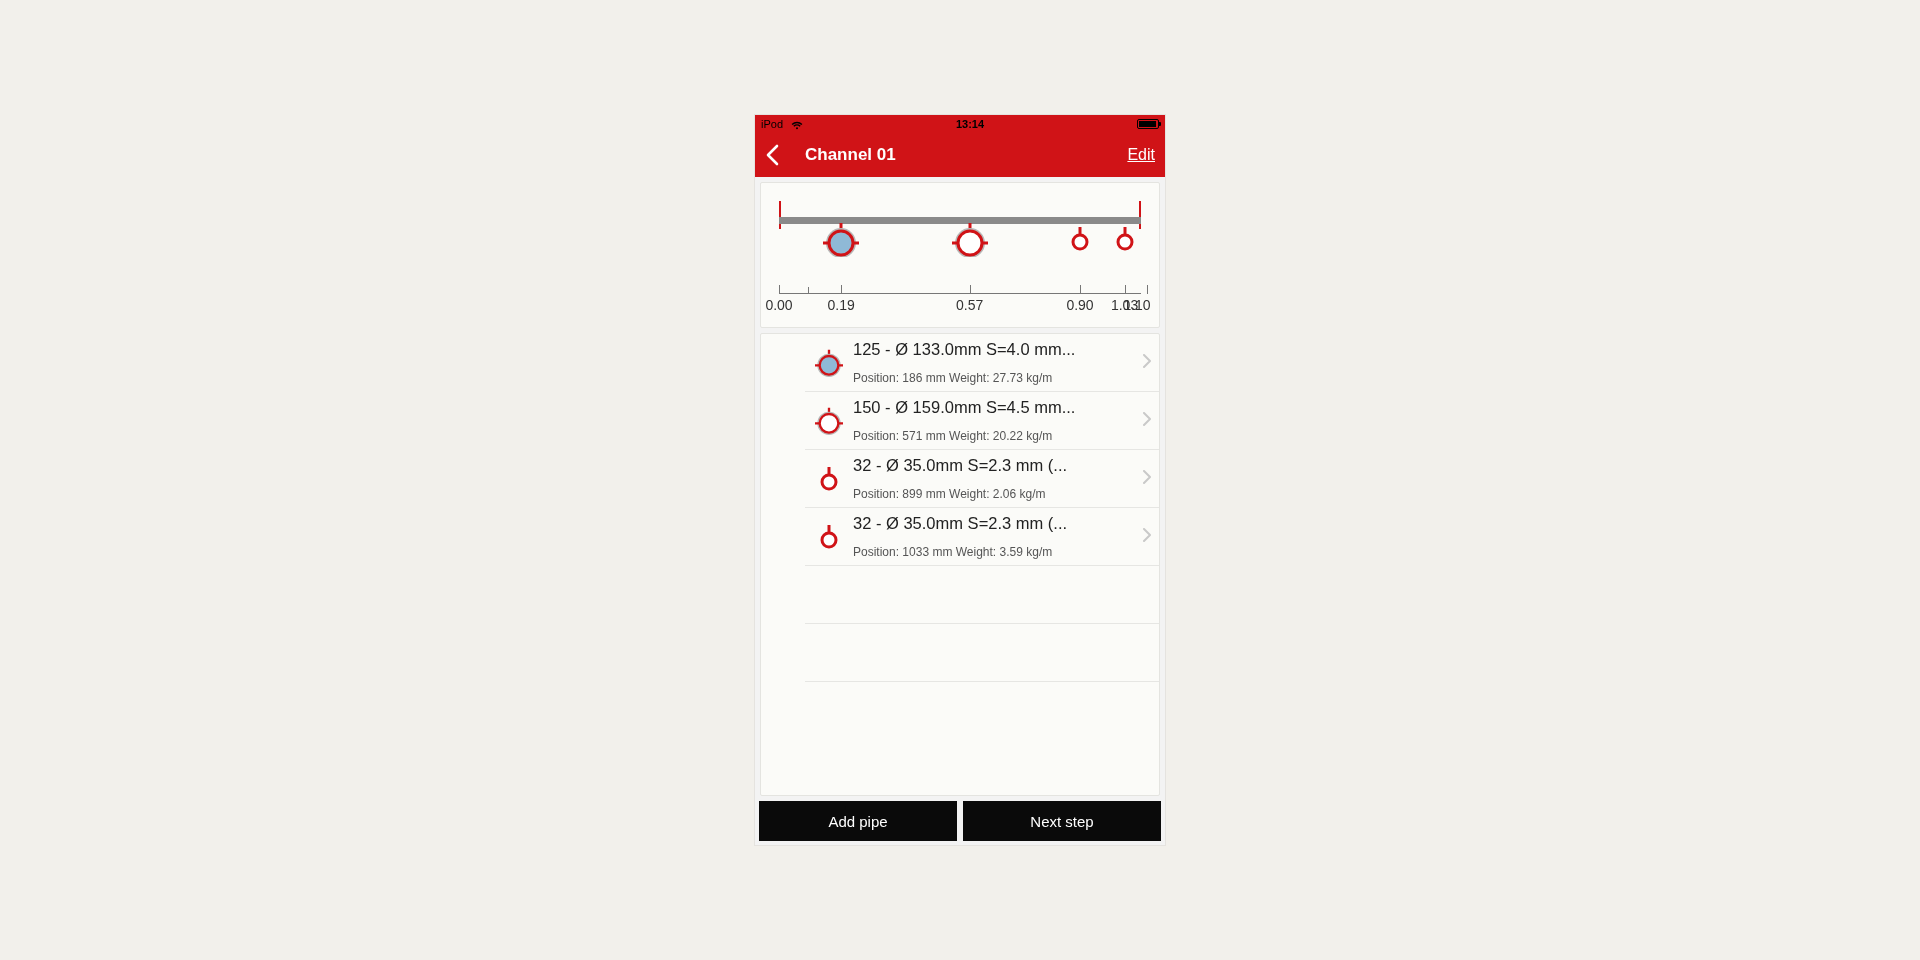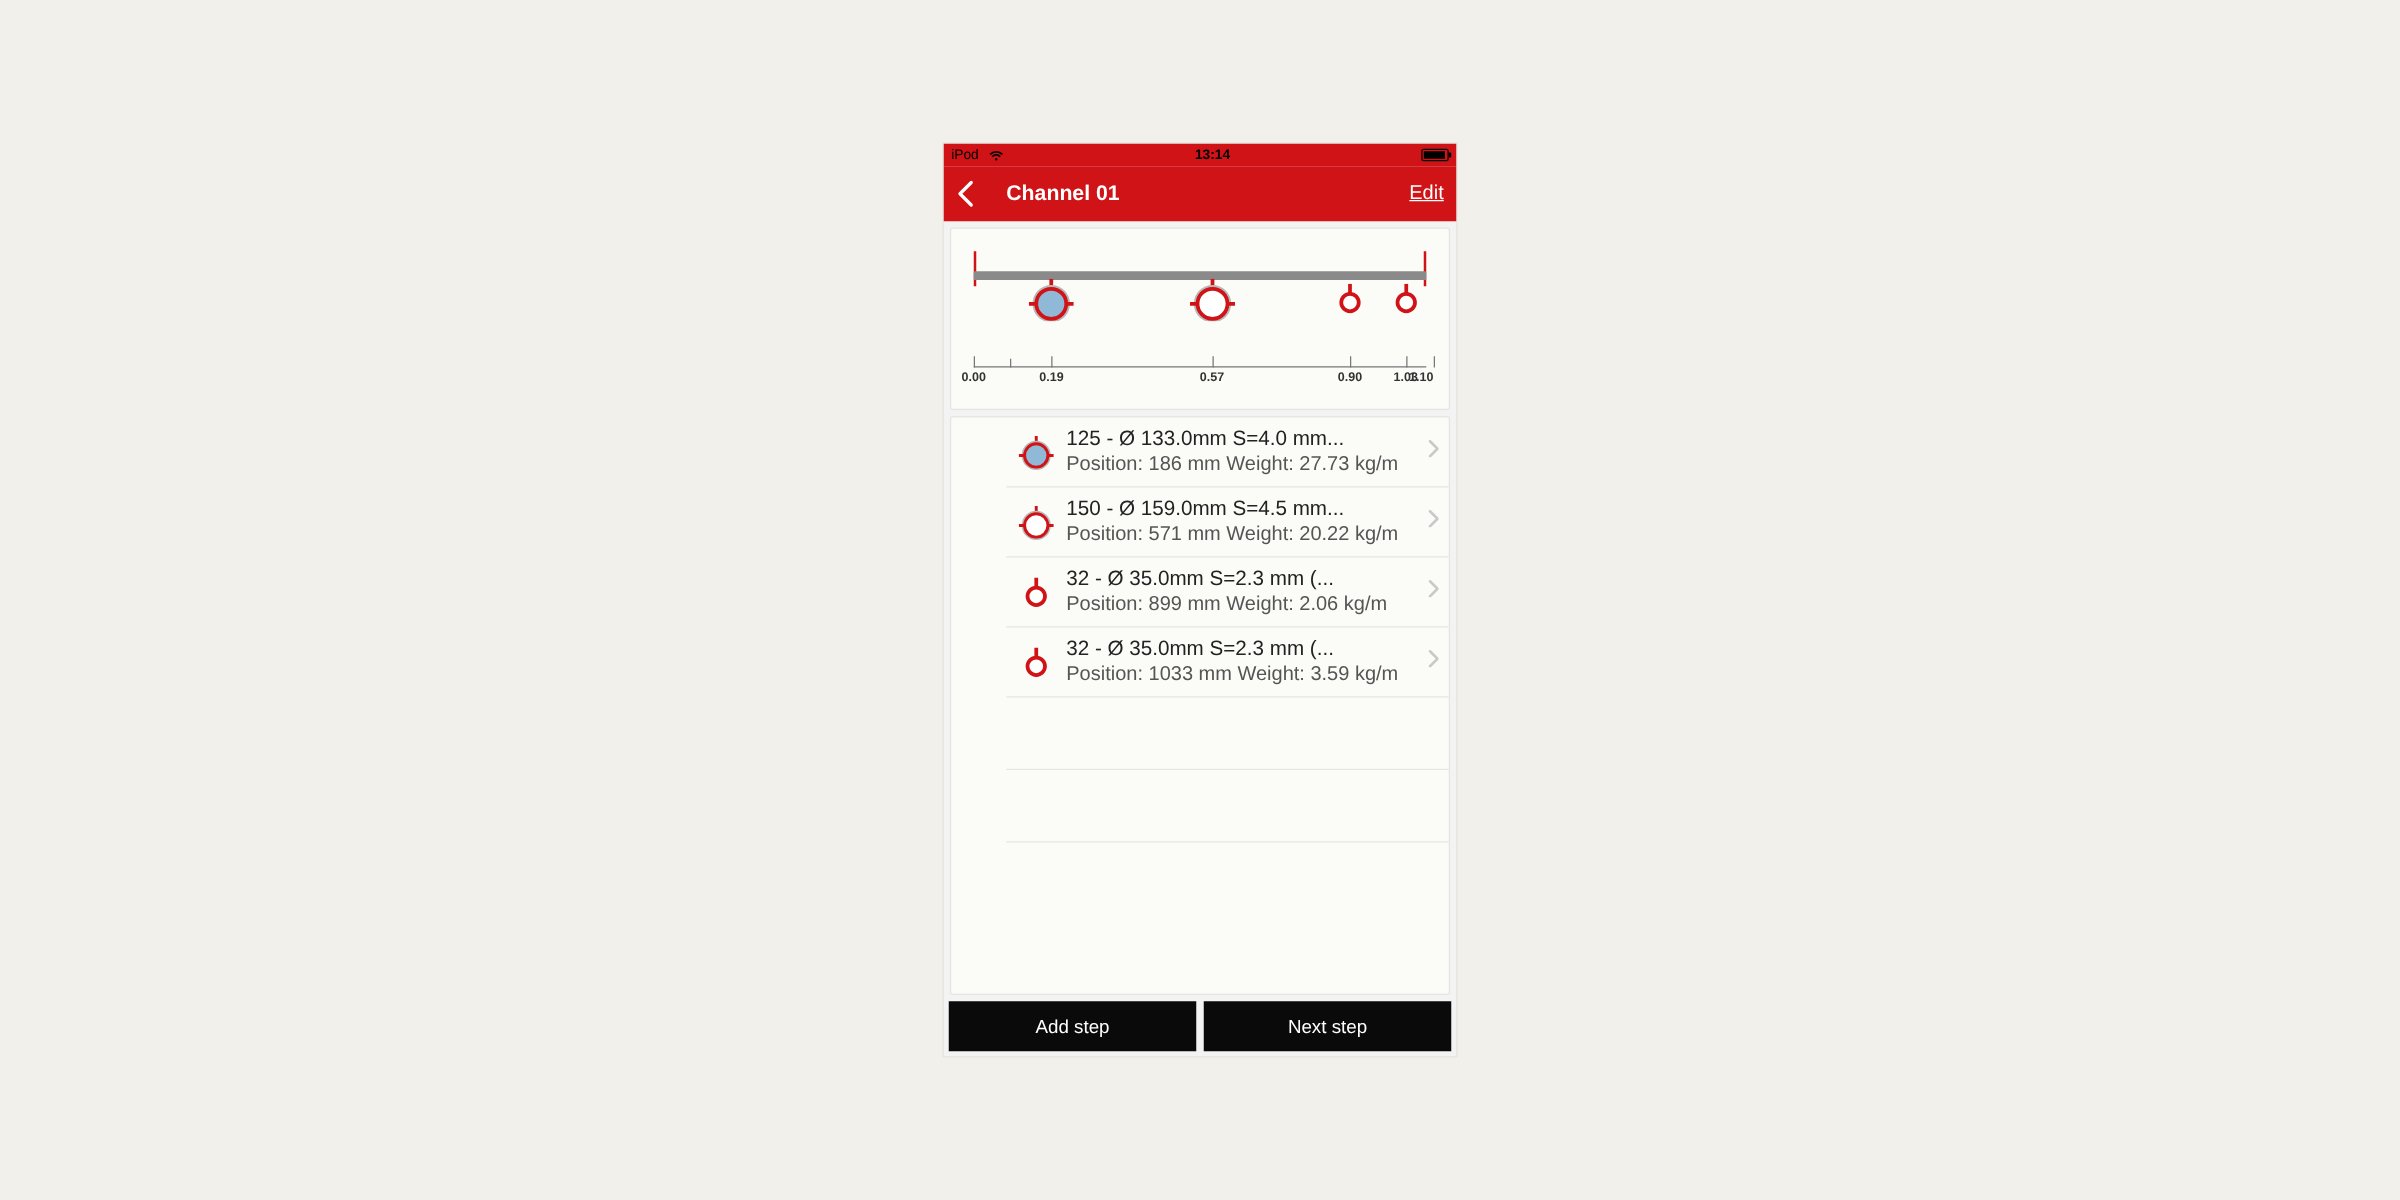--- a/index.html
+++ b/index.html
@@ -59,35 +59,35 @@
   .beam-wrap { position:relative; height:80px; }
   .endcap { position:absolute; top:0; width:2px; height:28px; background:#d01317; }
   .endcap.left { left:6px; }
   .endcap.right { right:6px; }
   .beam { position:absolute; left:6px; right:6px; top:16px; height:7px; background:#8a8a8a;}
   .pipe-sym { position:absolute; top:26px; transform:translateX(-50%);}
   .ruler { position:relative; height:34px; margin-top:4px; }
   .ruler .baseline { position:absolute; left:6px; right:6px; top:8px; height:1px; background:#777;}
   .tick { position:absolute; top:2px; width:1px; height:7px; background:#777;}
   .tick.tall { top:0; height:9px;}
-  .tick-label { position:absolute; top:12px; font-size:10px; color:#333; transform:translateX(-50%); white-space:nowrap;font-weight:bold;}
+  .tick-label { position:absolute; top:12px; font-size:14px; color:#333; transform:translateX(-50%); white-space:nowrap;}
   
   .list { flex:1; overflow:hidden;padding-left:44px; }
   .row {
     display:flex; align-items:center;
     min-height:56px;
     padding:6px 8px 6px 10px;
     border-bottom:1px solid #e6e6e3;
     gap:10px;
   }
   .row.empty { min-height:58px; }
   .row .ico { width:28px; display:flex; justify-content:center; }
   .row .txt { flex:1; overflow:hidden; }
   .row .line1 { font-size:16.5px; color:#222; white-space:nowrap; overflow:hidden; text-overflow:ellipsis; }
-  .row .line2 { font-size:16px; color:#555; margin-top:2px; }
+  .row .line2 { font-size:12px; color:#555; margin-top:12px; }
   .row .chev { color:#c9c9c9; }
   .row .chev svg { width:9px; height:14px; }
   
   .footer { display:flex; gap:6px; padding:0 4px 4px 4px; }
   .footer button {
     flex:1; height:40px; background:#0a0a0a; color:#fff; border:none;
     font-size:15px; cursor:pointer;
   }
 </style>
 </head>
@@ -244,17 +244,17 @@
           </div>
         </div>
       <div class="row empty"></div>
       <div class="row empty"></div>
       <div class="row empty" style="border-bottom:none;"></div>
     </div>
 
   </div>
 
   <div class="footer">
-    <button>Add step</button>
+    <button>Add pipe</button>
     <button>Next step</button>
   </div>
 
 </div>
 
 </body></html>

